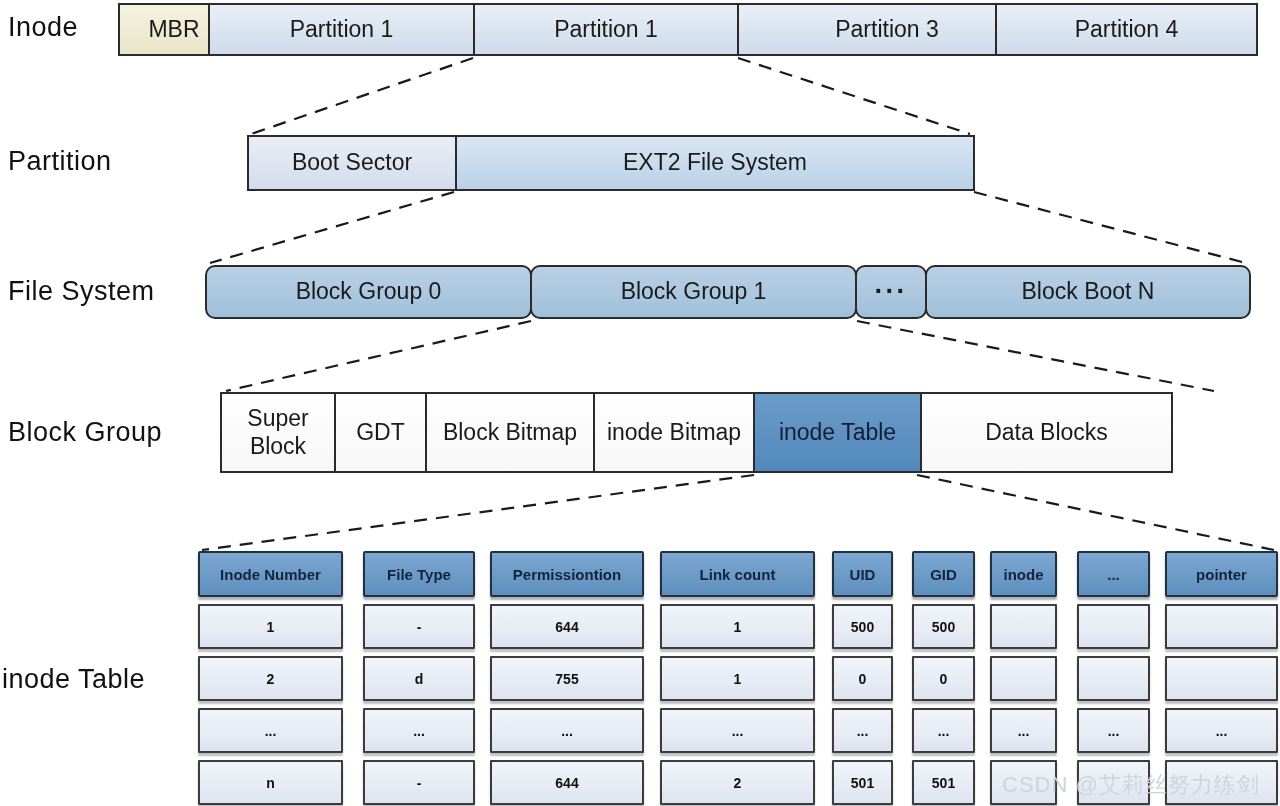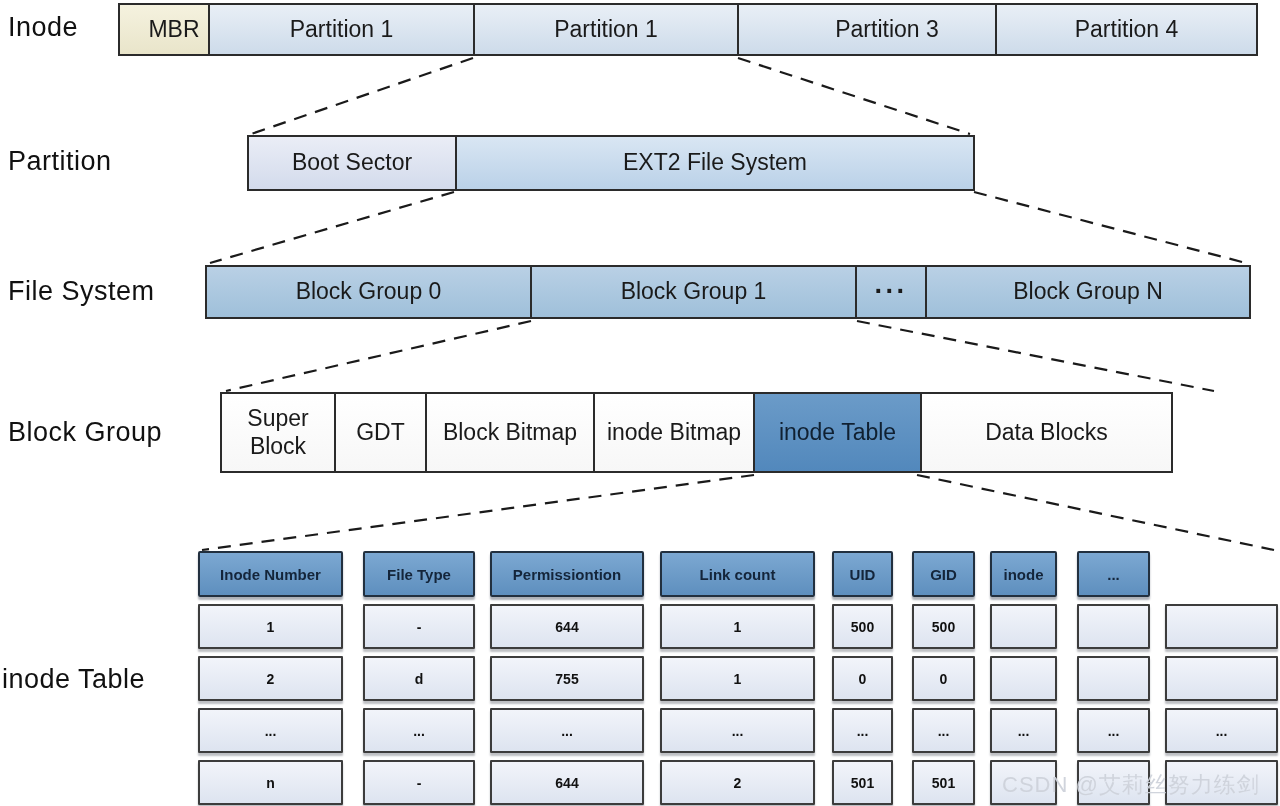--- a/index.html
+++ b/index.html
@@ -15,21 +15,21 @@
   .box{
     position:absolute;z-index:1;box-sizing:border-box;
     border:2px solid #2b2b2b;
     display:flex;align-items:center;justify-content:center;
     text-align:center;font-size:23px;color:#1a1a1a;line-height:1.18;
     background:linear-gradient(#e9eff6,#cddbea);
   }
   .box.mbr{background:linear-gradient(#f5f2df,#e9e5ca);}
   .box.bsec{background:linear-gradient(#eaedf6,#d3dbec);}
   .box.ext2{background:linear-gradient(#d9e6f3,#bad1e8);}
-  .box.bg{background:linear-gradient(#b9d0e5,#9fc0da);}
+  .box.bg{background:linear-gradient(#b9d0e5,#9fc0da);border-radius:10px;}
   .box.dots{font-weight:bold;font-size:27px;letter-spacing:2px;}
   .box.white{background:linear-gradient(#ffffff,#f7f7f7);}
   .box.itcell{background:linear-gradient(#6b9bc8,#5288bc);color:#102031;}
   .hcell{
     position:absolute;z-index:1;box-sizing:border-box;
     border:2px solid #22303f;border-radius:2px;
     display:flex;align-items:center;justify-content:center;
     background:linear-gradient(#7ca8d2,#5e8fbe);
     font-size:15px;font-weight:bold;color:#14253a;
     box-shadow:0 3px 2px rgba(70,80,95,0.45);
@@ -75,40 +75,41 @@
   <div class="box" style="left:995px;top:3px;width:263px;height:53px">Partition 4</div>
 
   <div class="row-label" style="left:8px;top:146px">Partition</div>
   <div class="box bsec" style="left:247px;top:135px;width:210px;height:56px">Boot Sector</div>
   <div class="box ext2" style="left:455px;top:135px;width:520px;height:56px">EXT2 File System</div>
 
   <div class="row-label" style="left:8px;top:276px">File System</div>
   <div class="box bg" style="left:205px;top:265px;width:327px;height:54px">Block Group 0</div>
   <div class="box bg" style="left:530px;top:265px;width:327px;height:54px">Block Group 1</div>
   <div class="box bg dots" style="left:855px;top:265px;width:72px;height:54px">···</div>
-  <div class="box bg" style="left:925px;top:265px;width:326px;height:54px">Block Group N</div>
+  <div class="box bg" style="left:925px;top:265px;width:326px;height:54px">Block Boot N</div>
 
   <div class="row-label" style="left:8px;top:417px">Block Group</div>
   <div class="box white" style="left:220px;top:392px;width:116px;height:81px">Super Block</div>
   <div class="box white" style="left:334px;top:392px;width:93px;height:81px">GDT</div>
   <div class="box white" style="left:425px;top:392px;width:170px;height:81px">Block Bitmap</div>
   <div class="box white" style="left:593px;top:392px;width:162px;height:81px">inode Bitmap</div>
   <div class="box itcell" style="left:753px;top:392px;width:169px;height:81px">inode Table</div>
   <div class="box white" style="left:920px;top:392px;width:253px;height:81px">Data Blocks</div>
 
   <div class="row-label" style="left:2px;top:664px">inode Table</div>
 
   <div class="hcell" style="left:198px;top:551px;width:145px;height:46px">Inode Number</div>
   <div class="hcell" style="left:363px;top:551px;width:112px;height:46px">File Type</div>
   <div class="hcell" style="left:490px;top:551px;width:154px;height:46px">Permissiontion</div>
   <div class="hcell" style="left:660px;top:551px;width:155px;height:46px">Link count</div>
   <div class="hcell" style="left:832px;top:551px;width:61px;height:46px">UID</div>
   <div class="hcell" style="left:912px;top:551px;width:63px;height:46px">GID</div>
   <div class="hcell" style="left:990px;top:551px;width:67px;height:46px">inode</div>
   <div class="hcell" style="left:1077px;top:551px;width:73px;height:46px">...</div>
+  <div class="hcell" style="left:1165px;top:551px;width:113px;height:46px">pointer</div>
 
   <div class="dcell" style="left:198px;top:604px;width:145px;height:45px">1</div>
   <div class="dcell" style="left:363px;top:604px;width:112px;height:45px">-</div>
   <div class="dcell" style="left:490px;top:604px;width:154px;height:45px">644</div>
   <div class="dcell" style="left:660px;top:604px;width:155px;height:45px">1</div>
   <div class="dcell" style="left:832px;top:604px;width:61px;height:45px">500</div>
   <div class="dcell" style="left:912px;top:604px;width:63px;height:45px">500</div>
   <div class="dcell" style="left:990px;top:604px;width:67px;height:45px"></div>
   <div class="dcell" style="left:1077px;top:604px;width:73px;height:45px"></div>
   <div class="dcell" style="left:1165px;top:604px;width:113px;height:45px"></div>

